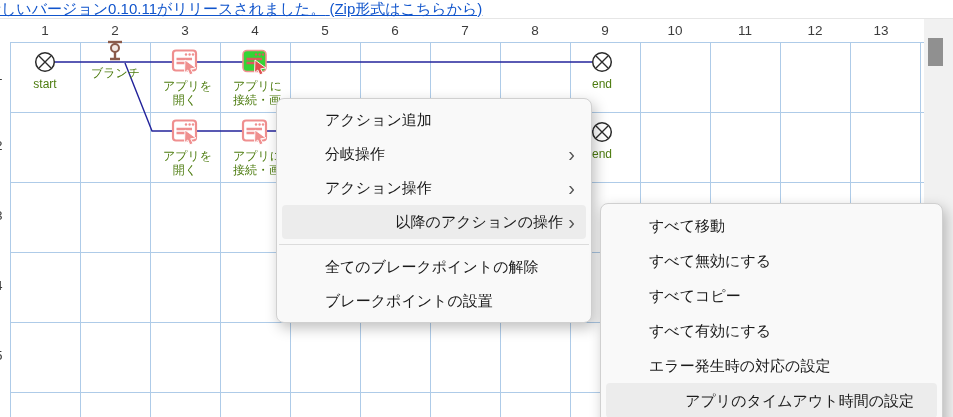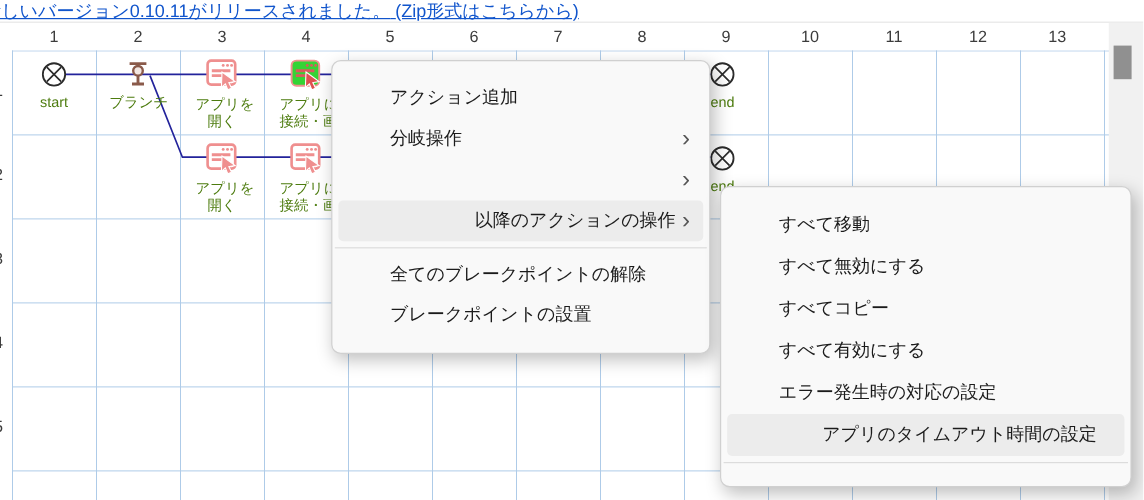--- a/index.html
+++ b/index.html
@@ -31,21 +31,21 @@
   .node { position:absolute; text-align:center; z-index:2; }
   .node-label { display:block; font-size:12px; line-height:13px; color:#4d7c0f; white-space:nowrap; margin-top:1px; }
 
   
   #scroll-track { position:absolute; left:924px; top:19px; width:29px; height:398px;
     background:#f1f1f1; z-index:5; }
   #scroll-thumb { position:absolute; left:4px; top:19px; width:15px; height:28px; background:#909090; }
 
   
   .menu { position:absolute; background:#f9f9f9; border:1px solid #d0d0d0; border-radius:8px;
-    box-shadow:3px 5px 14px rgba(0,0,0,0.25); padding:14px 0; z-index:10; }
+    box-shadow:3px 5px 14px rgba(0,0,0,0.25); padding:4px 0; z-index:10;margin-top:48px; }
   #ctx-menu { left:276px; top:50px; width:316px; }
   #sub-menu { left:600px; top:155px; width:343px; }
   .menu-item { position:relative; height:34px; line-height:34px; padding:0 28px 0 48px;
     font-size:15px; color:#1b1b1b; white-space:nowrap; cursor:default; }
   #sub-menu .menu-item { height:35px; line-height:35px; }
   .menu-item.hl { background:#ececec; border-radius:4px; margin:0 5px; padding:0 23px 0 43px;text-align:right; }
   .chevron { position:absolute; right:16px; top:0; font-size:20px; color:#555; }
   .menu-item.hl .chevron { right:11px; }
   .menu-sep { height:1px; background:#dcdcdc; margin:5px 2px; }
 </style>
@@ -86,21 +86,21 @@
   </svg>
 
   <div class="node" style="left:23px; top:51px; width:44px;">
     <svg width="22" height="22">
       <circle cx="11" cy="11" r="9.3" fill="#fff" stroke="#2b2b2b" stroke-width="1.5"></circle>
       <path d="M5 5 L17 17 M17 5 L5 17" stroke="#2b2b2b" stroke-width="1.4"></path>
     </svg>
     <span class="node-label">start</span>
   </div>
 
-  <div class="node" style="left:91px; top:50px; width:48px;">
+  <div class="node" style="left:91px; top:39px; width:48px;">
     <svg width="22" height="23">
       <path d="M4 3 H18" stroke="#8a5a4a" stroke-width="2.4" fill="none"></path>
       <circle cx="11" cy="9" r="4" fill="#f3e7e2" stroke="#8a5a4a" stroke-width="2"></circle>
       <path d="M11 13 V20 M6 20 H16" stroke="#8a5a4a" stroke-width="2.4" fill="none"></path>
     </svg>
     <span class="node-label">ブランチ</span>
   </div>
 
   <div class="node" style="left:163px; top:49px; width:44px;">
     <svg width="28" height="26">
@@ -176,20 +176,21 @@
 
   <div class="menu" id="ctx-menu">
     <div class="menu-item">
       <span>アクション追加</span>
     </div>
     <div class="menu-item">
       <span>分岐操作</span>
       <span class="chevron">›</span>
     </div>
     <div class="menu-item">
+      <span>アクション操作</span>
       <span class="chevron">›</span>
     </div>
     <div class="menu-item hl">
       <span>以降のアクションの操作</span>
       <span class="chevron">›</span>
     </div>
     <div class="menu-sep"></div>
     <div class="menu-item">
       <span>全てのブレークポイントの解除</span>
     </div>

